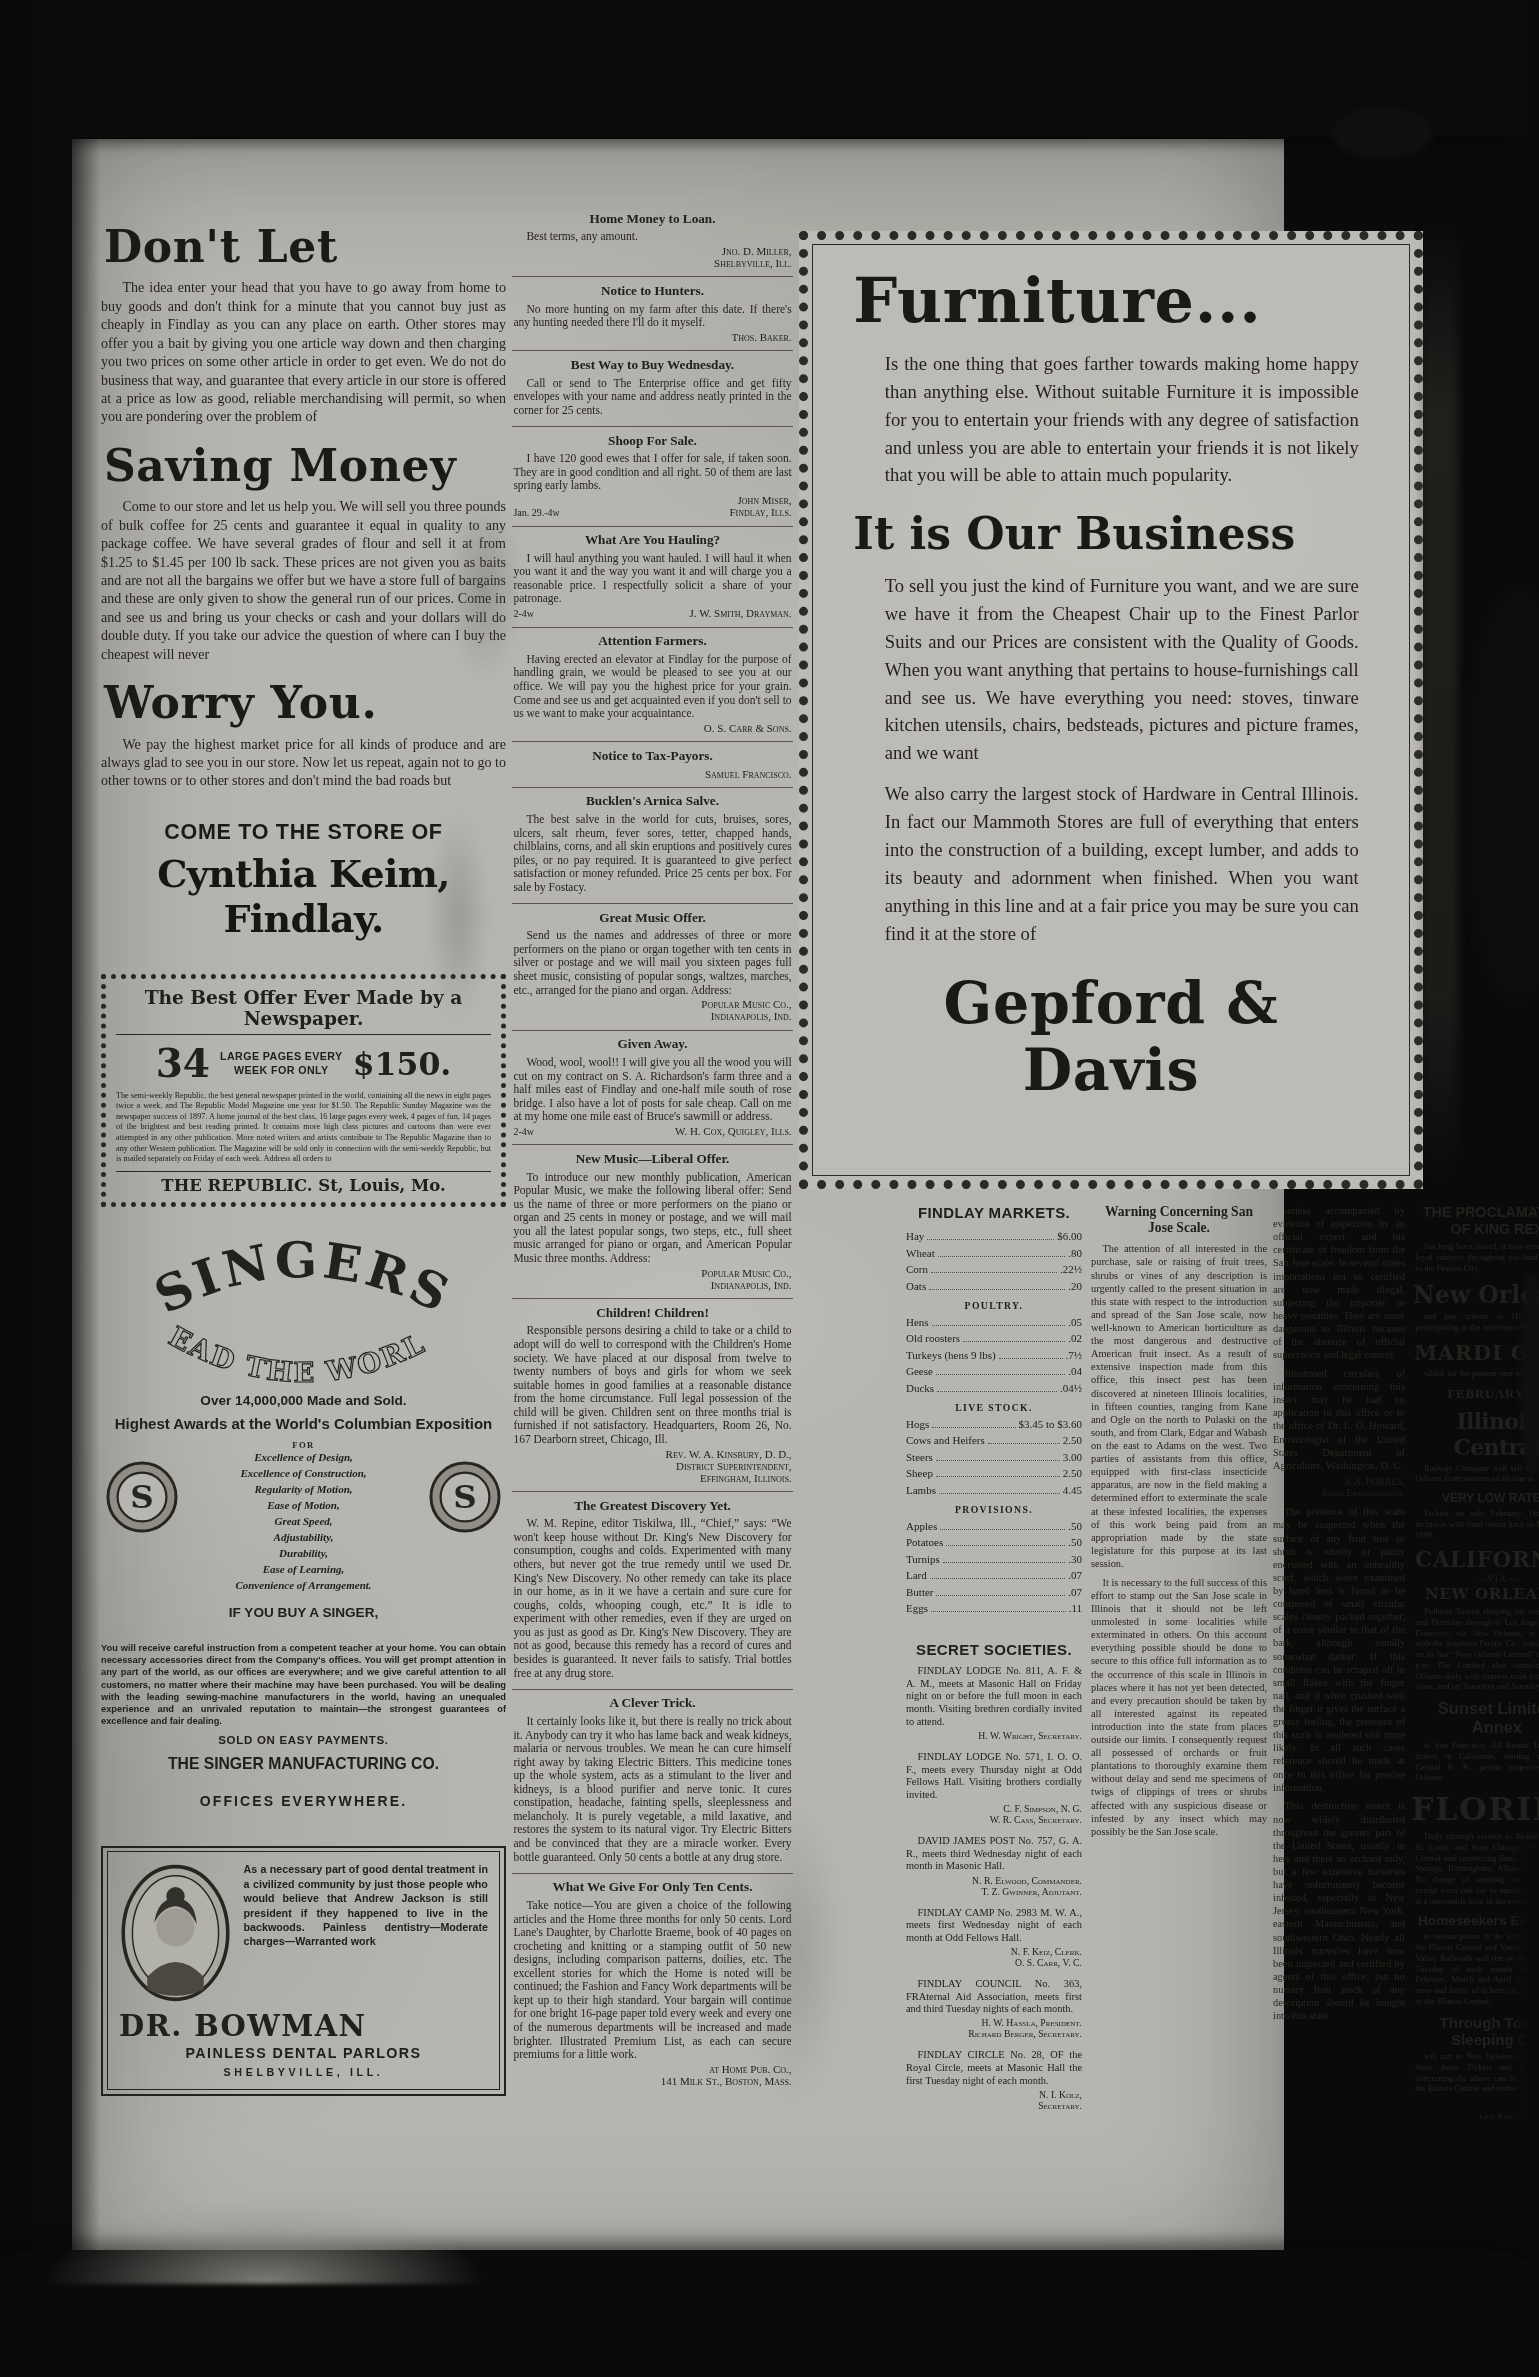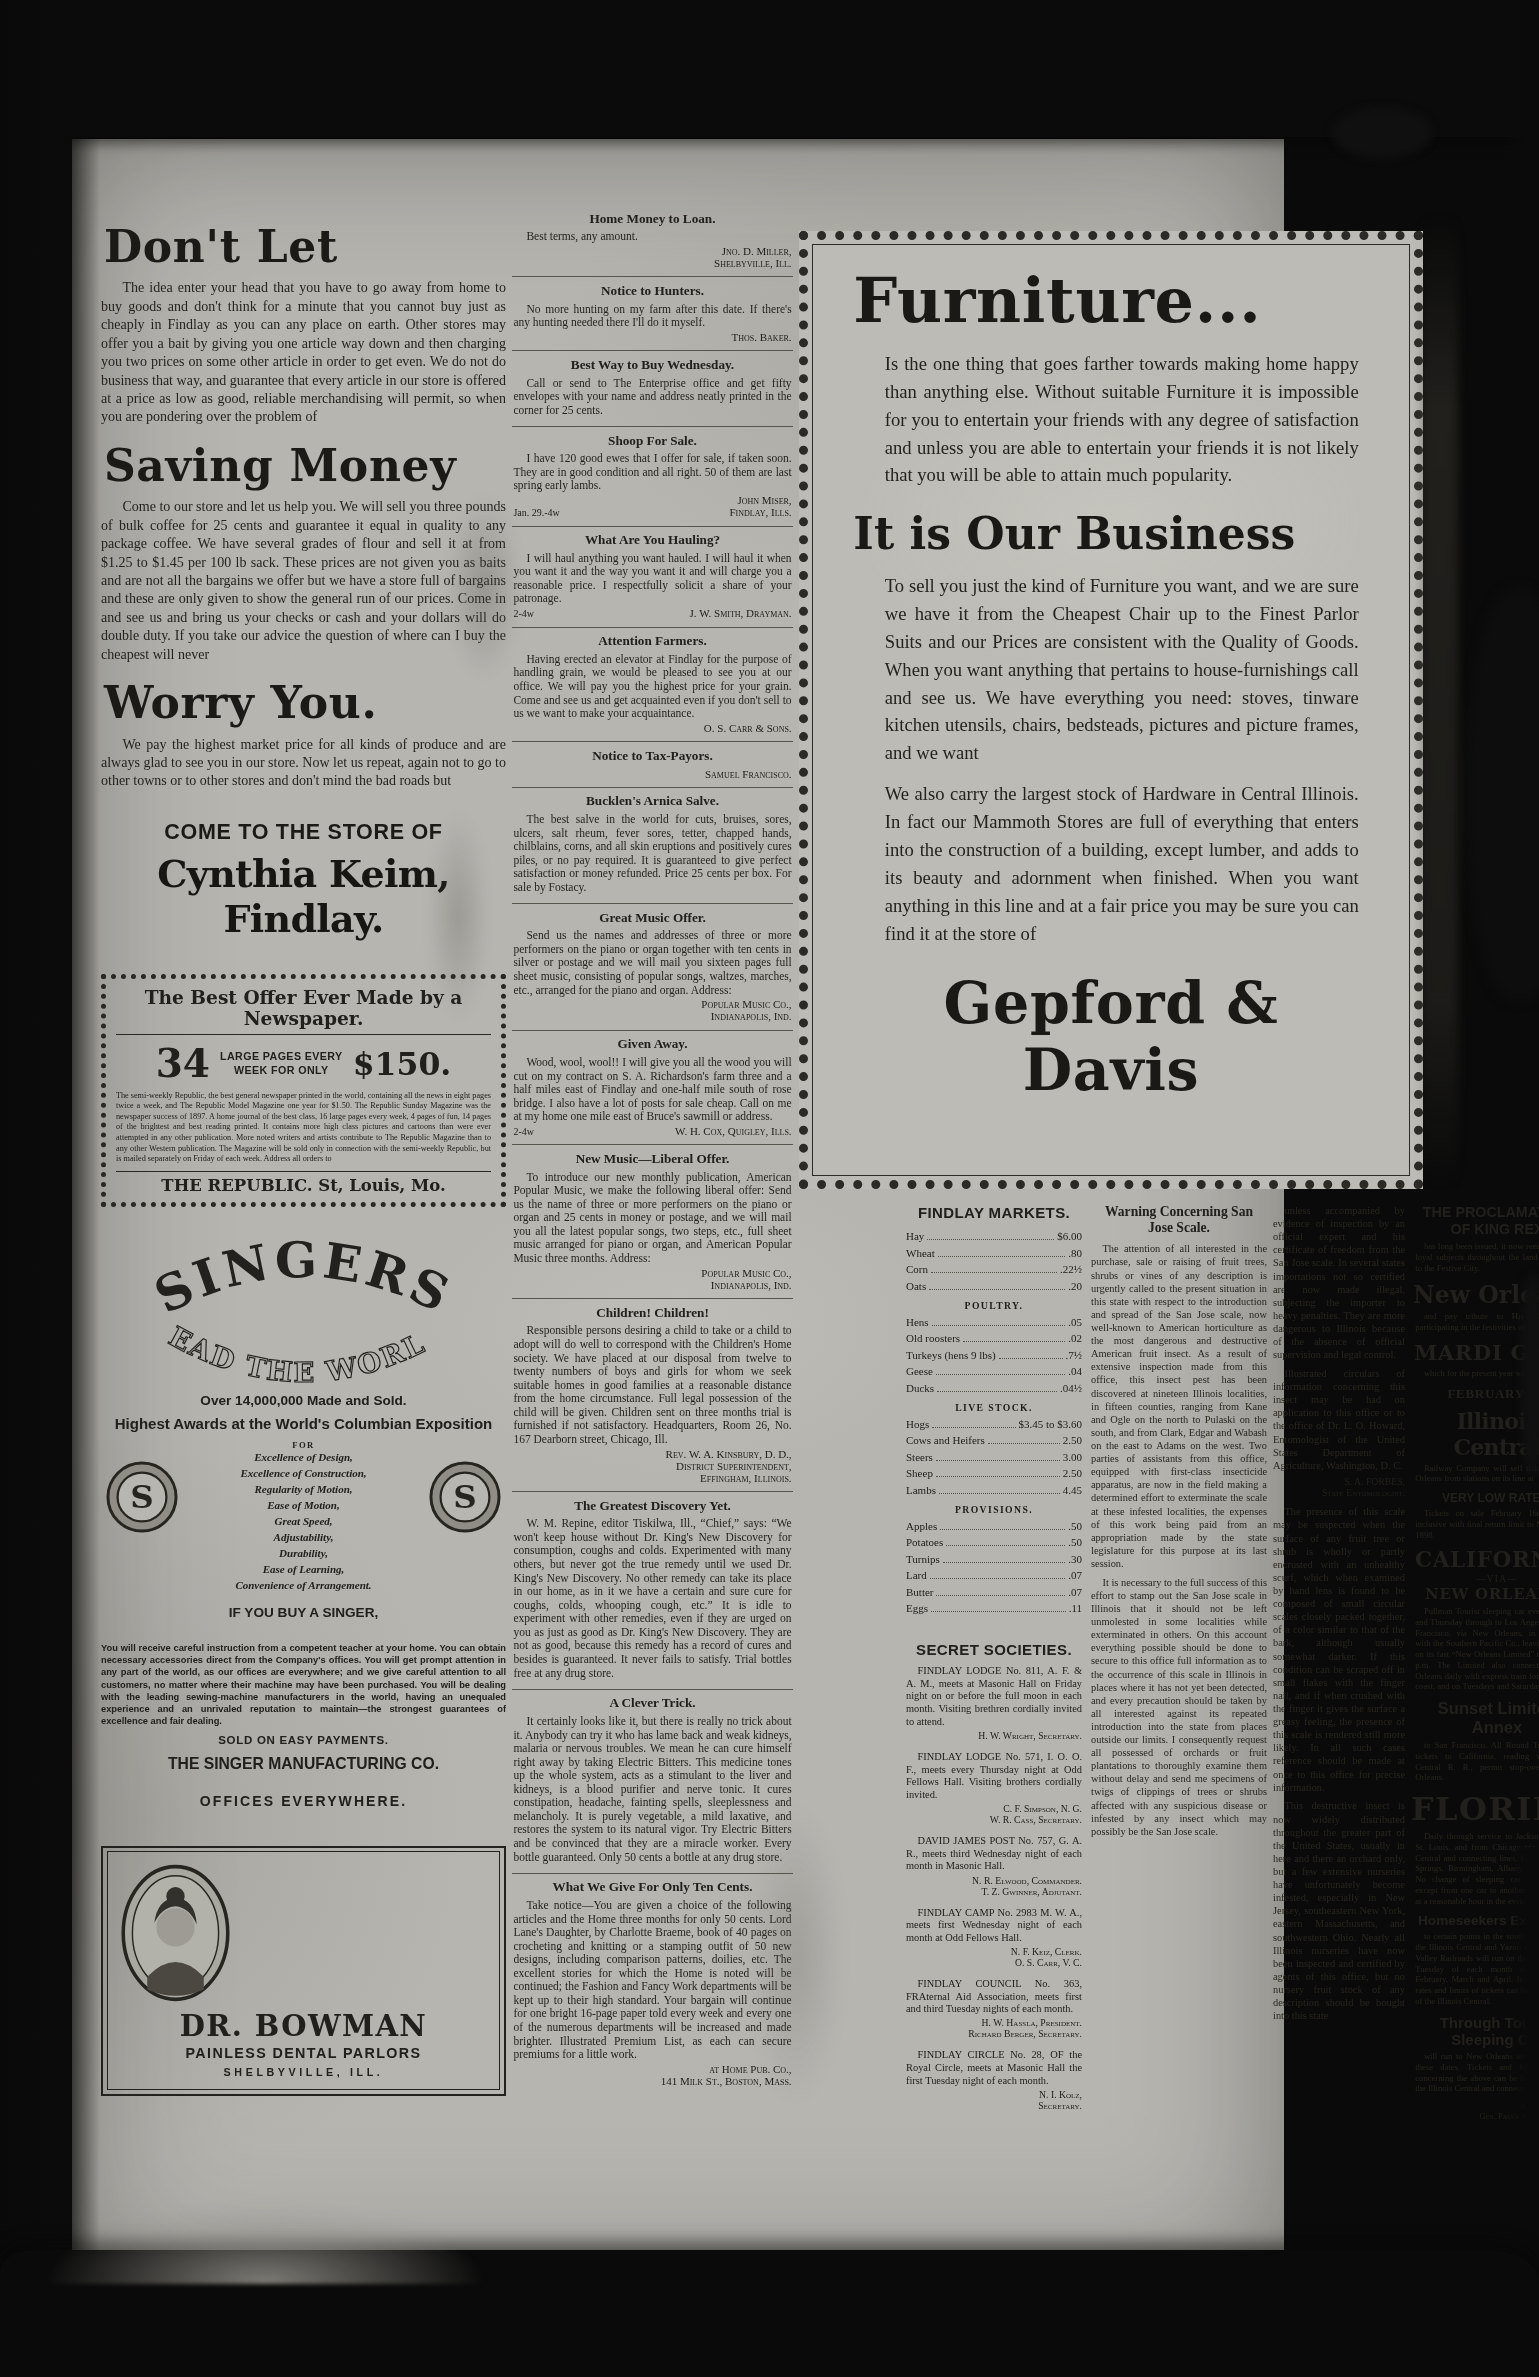--- a/index.html
+++ b/index.html
@@ -54,21 +54,21 @@
   .singer-pitch { font-family:"Liberation Sans", sans-serif; font-weight:bold; font-size:9.3px; line-height:1.3; text-align:justify; margin-top:22px; }
   .singer-easy { font-family:"Liberation Sans", sans-serif; font-weight:bold; font-size:11.5px; letter-spacing:0.7px; margin-top:7.2px; }
   .singer-co { font-family:"Liberation Sans", sans-serif; font-weight:bold; font-size:15.7px; margin-top:8.6px; }
   .singer-offices { font-family:"Liberation Sans", sans-serif; font-weight:bold; font-size:14px; letter-spacing:2.1px; margin-top:20px; }
 
   .bowman { margin-top:37px; border:2.1px solid #23211d; padding:3.6px; }
   .bowman-inner { border:1.4px solid #23211d; padding:10px 11.5px 11.5px; overflow:hidden; }
   .bowman-portrait { float:left; width:113px; height:142px; margin:0 11.5px 4.3px 0; }
   .bowman-headline { font-family:"DejaVu Serif", serif; font-weight:bold; font-size:22px; text-align:center; margin:10px 0 8.6px; letter-spacing:0.7px; }
   .bowman-body { font-family:"Liberation Sans", sans-serif; font-weight:bold; font-size:10.7px; line-height:1.35; text-align:justify; }
-  .bowman-name { clear:both; font-family:"DejaVu Serif", serif; font-weight:bold; font-size:29px; text-align:center; letter-spacing:1.4px; margin-top:9px; }
+  .bowman-name { clear:both; font-family:"DejaVu Serif", serif; font-weight:bold; font-size:29px; text-align:left; letter-spacing:1.4px; margin-top:9px; }
   .bowman-sub { font-family:"Liberation Sans", sans-serif; font-weight:bold; font-size:14.3px; text-align:center; letter-spacing:1.4px; margin-top:2.9px; }
   .bowman-city { font-family:"Liberation Sans", sans-serif; font-weight:bold; font-size:10.7px; text-align:center; letter-spacing:3.6px; margin-top:4.3px; }
 
   
   .col2 { left:440px; top:66px; width:281px; height:2080px; }
   .ad { padding:5.7px 1.4px 7.2px; }
   .ad + .ad { border-top:0.7px solid #58554d; }
   .ad-title { font-family:"Liberation Serif", serif; font-weight:bold; font-size:13.2px; text-align:center; margin-bottom:3.6px; }
   .ad-body { font-size:11.5px; line-height:1.18; text-align:justify; text-indent:13px; color:#27241f; }
   .ad-sig { display:flex; justify-content:space-between; align-items:flex-end; font-size:11px; margin-top:1.4px; }
@@ -224,20 +224,21 @@
     <div class="bowman">
       <div class="bowman-inner">
         <svg class="bowman-portrait" viewBox="0 0 160 200">
           <ellipse cx="80" cy="100" rx="74" ry="94" fill="#a8a7a0" stroke="#26251f" stroke-width="5"></ellipse>
           <ellipse cx="80" cy="100" rx="61" ry="81" fill="#b2b1aa" stroke="#26251f" stroke-width="2"></ellipse>
           <path d="M 40 162 Q 80 120 120 162 L 120 180 Q 80 198 40 180 Z" fill="#4a4841"></path>
           <circle cx="80" cy="92" r="27" fill="#9d9b93"></circle>
           <circle cx="80" cy="48" r="13" fill="#33312b"></circle>
           <path d="M 50 86 Q 54 52 80 50 Q 108 52 110 88 Q 100 64 80 62 Q 60 64 50 86 Z" fill="#33312b"></path>
         </svg>
+        <div class="bowman-body">As a necessary part of good dental treatment in a civilized community by just those people who would believe that Andrew Jackson is still president if they happened to live in the backwoods. Painless dentistry—Moderate charges—Warranted work</div>
         <div class="bowman-name">DR. BOWMAN</div>
         <div class="bowman-sub">PAINLESS DENTAL PARLORS</div>
         <div class="bowman-city">SHELBYVILLE, ILL.</div>
       </div>
     </div>
   </div>
 
   <div class="col col2">
 
   <div class="ad">

